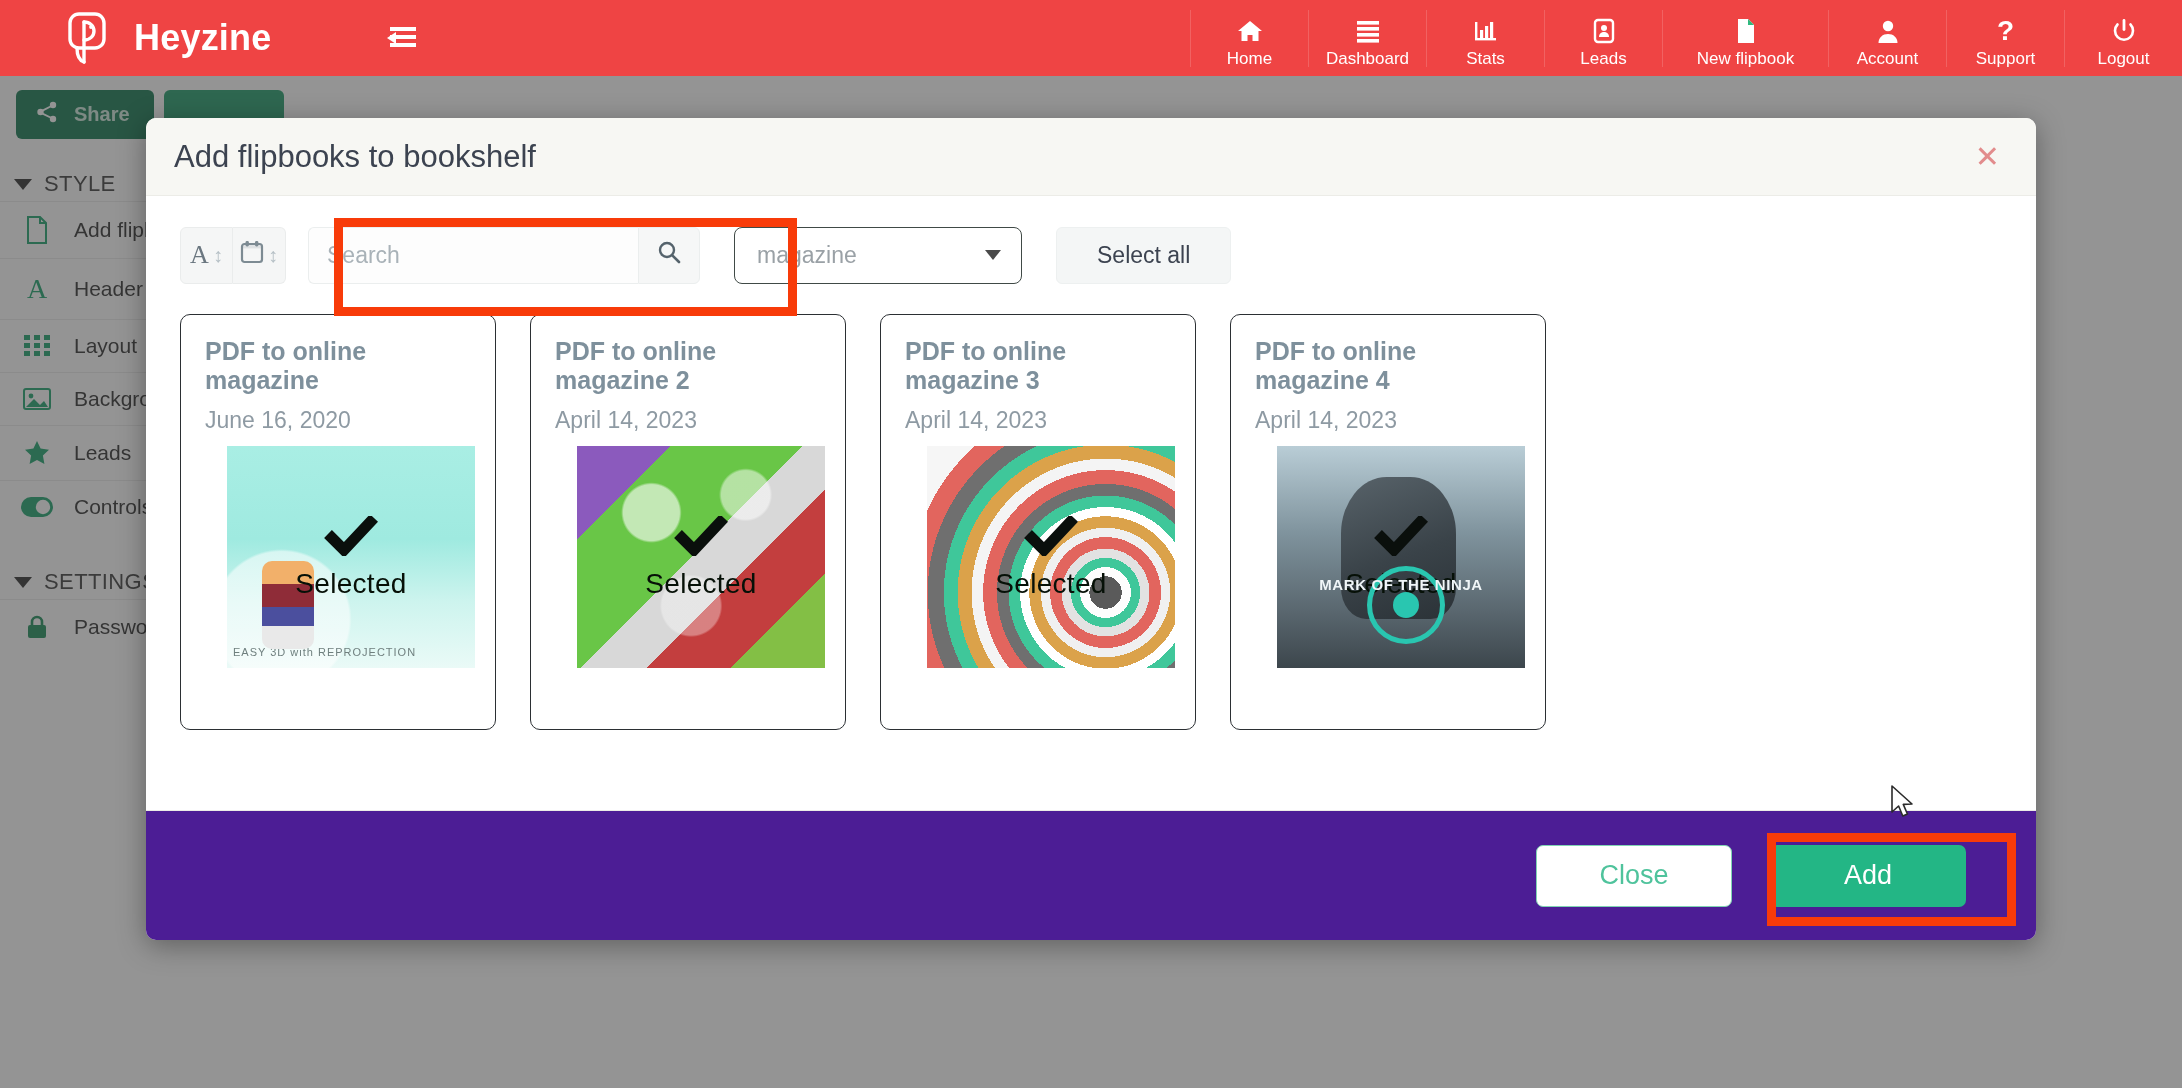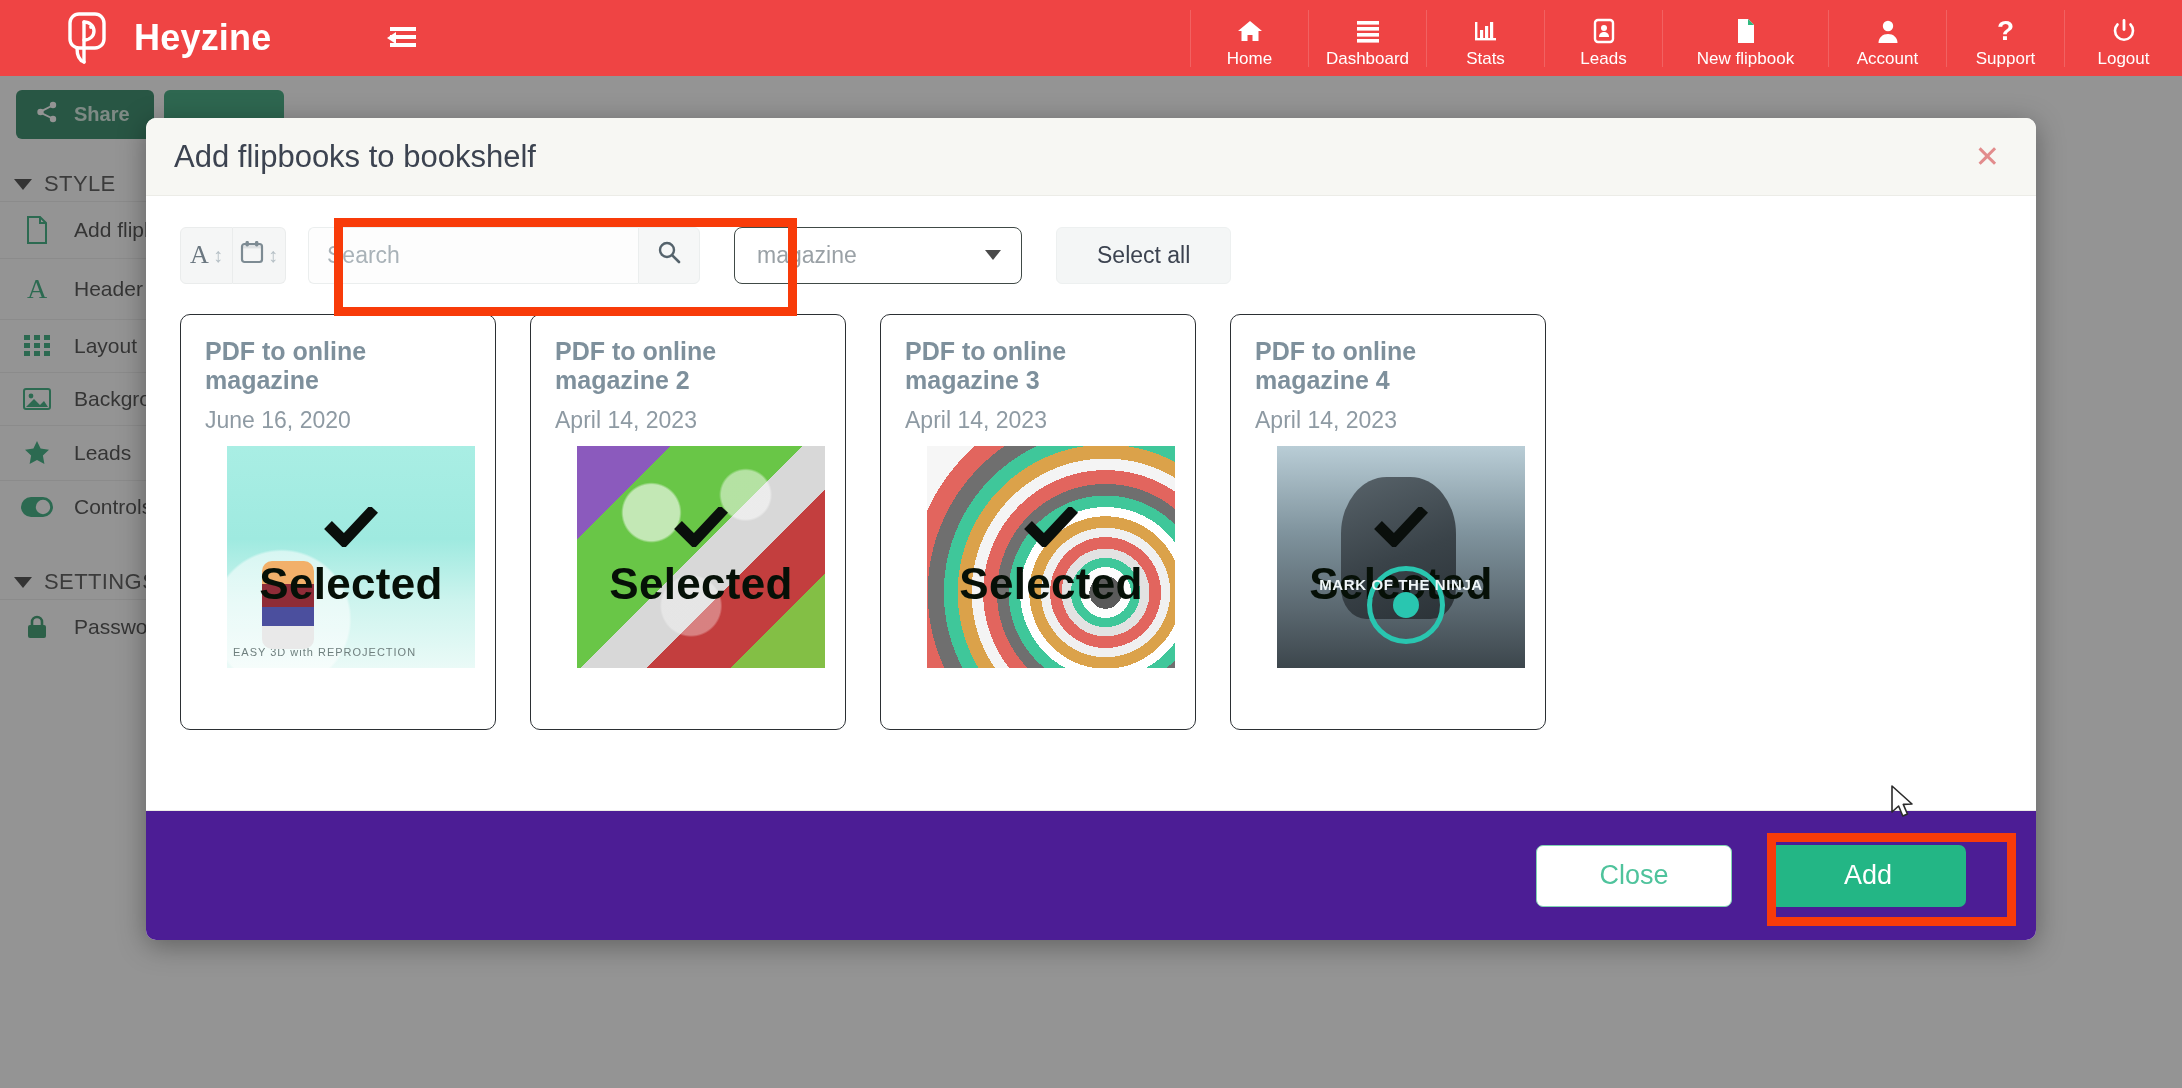--- a/index.html
+++ b/index.html
@@ -167,21 +167,21 @@
     position: relative; margin-top: 12px; width: 248px; height: 222px;
     margin-left: 22px; overflow: hidden;
   }
   .thumb { position: absolute; inset: 0; }
   .sel-overlay {
     position: absolute; inset: 0; display: flex; flex-direction: column;
     align-items: center; justify-content: center; gap: 2px;
   }
   .sel-check { font-size: 50px; color: #0b0f0d; line-height: 1; font-weight: bold;
                margin-bottom: 2px; }
-  .sel-text { font-size: 44px; font-weight: bold; color: #061007; letter-spacing: .3px; }
+  .sel-text { font-size: 28px; font-weight: normal; color: #061007; letter-spacing: .3px; }
 
   
   .art1 { background:
       radial-gradient(circle at 22% 78%, rgba(255,255,255,.55) 0 26%, transparent 27%),
       linear-gradient(180deg, #a9eee4 0%, #9feae0 42%, #cdf4ee 70%, #eafaf7 100%); }
   .art1:after {
     content:""; position:absolute; left:14%; top:52%; width:52px; height:88px;
     background: linear-gradient(180deg,#f2b06a 0 26%, #8f2c38 26% 52%, #4b4f9e 52% 74%, #e9e9e9 74% 100%);
     border-radius: 10px;
   }

